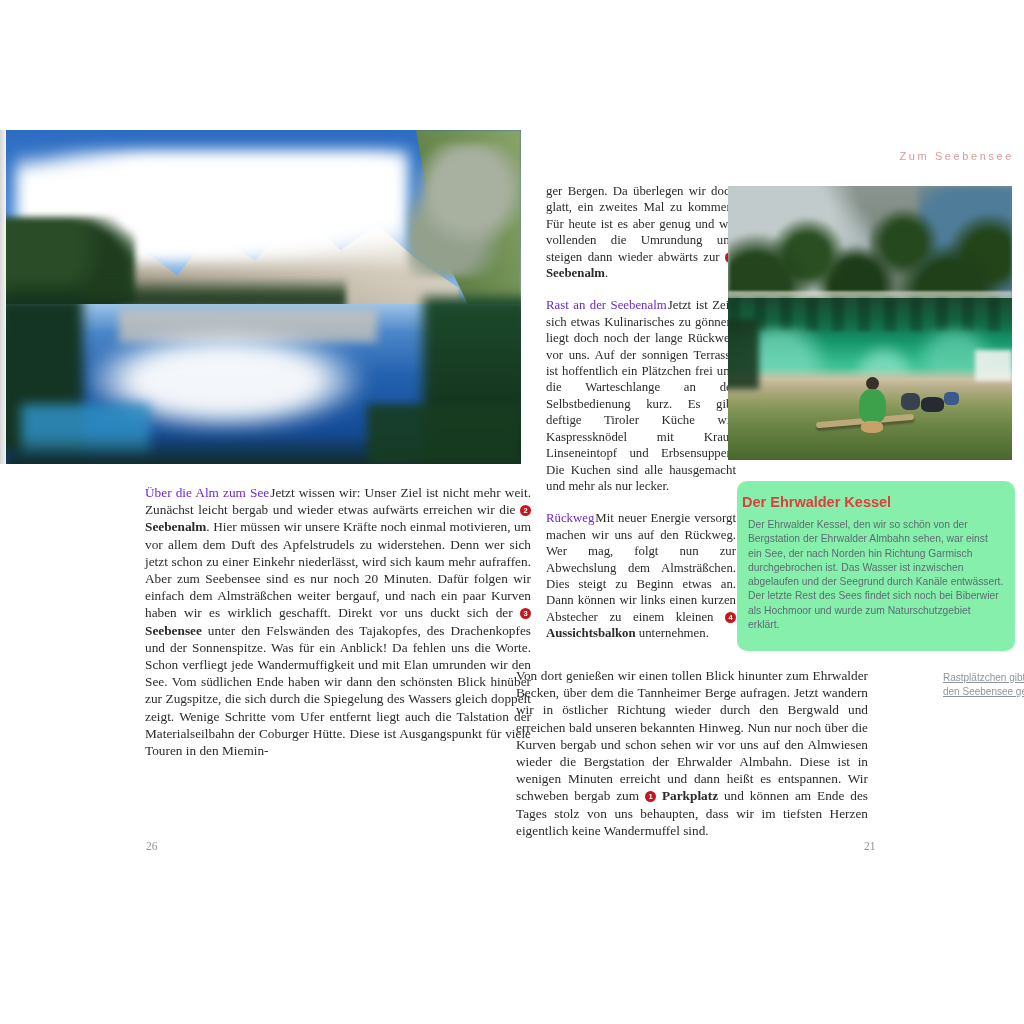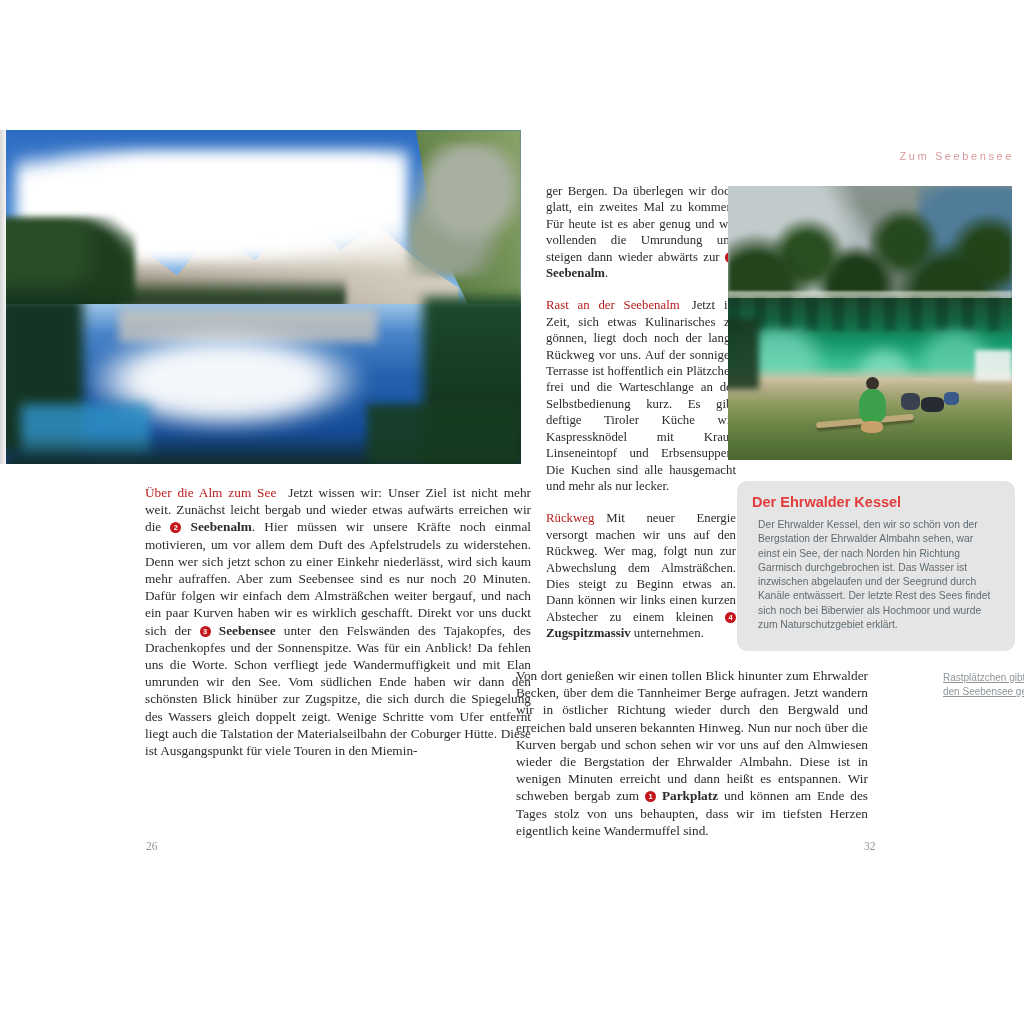--- a/index.html
+++ b/index.html
@@ -7,35 +7,35 @@
           font-family:"Liberation Serif",serif;color:#2b2b2b;}
 
   
   .running-head{position:absolute;right:10px;top:150px;font-family:"Liberation Sans",sans-serif;
                 font-size:11px;letter-spacing:2.6px;color:#d99a9a;}
   .body-text{font-size:13.3px;line-height:17.2px;text-align:justify;}
   .left-text{position:absolute;left:145px;top:484px;width:386px;}
   .right-col{position:absolute;left:546px;top:183px;width:190px;font-size:12.8px;line-height:16.4px;}
   .right-full{position:absolute;left:516px;top:667px;width:352px;}
   .body-text p{margin:0 0 16px 0;}
-  .lead{color:#b91c1c;margin-right:12px;}
+  .lead{color:#6d28d9;margin-right:1px;}
   .bold{font-weight:bold;}
   .marker{display:inline-block;width:11px;height:11px;border-radius:50%;background:#c5161d;color:#fff;
           font-size:7.5px;line-height:11px;text-align:center;font-family:"Liberation Sans",sans-serif;
           font-weight:bold;vertical-align:1px;}
   .caption{font-family:"Liberation Sans",sans-serif;font-size:10px;line-height:13.5px;color:#8e959a;}
   .caption-left{position:absolute;left:8px;top:487px;width:128px;text-align:right;}
   .caption-right{position:absolute;left:943px;top:671px;width:126px;text-align:left;text-decoration:underline;}
   .pagenum{position:absolute;font-size:11.5px;color:#8d9297;}
   .pn-left{left:146px;top:840px;text-align:right;}
   .pn-right{left:864px;top:840px;}
 
   
-  .infobox{position:absolute;left:737px;top:481px;width:278px;height:170px;background:#e5e5e5;
-           border-radius:10px;box-sizing:border-box;padding:13px 15px;}
+  .infobox{position:absolute;left:737px;top:481px;width:278px;height:170px;background:#86efac;
+           border-radius:10px;box-sizing:border-box;padding:13px 5px;}
   .infobox-title{margin:0 0 8px 0;color:#e23c3c;font-family:"Liberation Sans",sans-serif;
                  font-size:14.5px;font-weight:bold;}
   .infobox-body{margin:6px;font-family:"Liberation Sans",sans-serif;font-size:10.3px;line-height:14.3px;
                 color:#5f6b72;}
 
   
   .photo{position:absolute;overflow:hidden;}
   .photo *{position:absolute;}
   .photo-left{left:6px;top:130px;width:515px;height:334px;}
   .photo-right{left:728px;top:186px;width:284px;height:274px;}
@@ -147,21 +147,21 @@
 
   <div class="body-text left-text">
     <p><span class="lead">Über die Alm zum See</span><span>Jetzt wissen wir: Unser Ziel ist nicht mehr weit. Zunächst leicht bergab und wieder etwas aufwärts erreichen wir die </span><span class="marker">2</span><span> </span><span class="bold">Seebenalm</span><span>. Hier müssen wir unsere Kräfte noch einmal motivieren, um vor allem dem Duft des Apfelstrudels zu widerstehen. Denn wer sich jetzt schon zu einer Einkehr niederlässt, wird sich kaum mehr aufraffen. Aber zum Seebensee sind es nur noch 20 Minuten. Dafür folgen wir einfach dem Almsträßchen weiter bergauf, und nach ein paar Kurven haben wir es wirklich geschafft. Direkt vor uns duckt sich der </span><span class="marker">3</span><span> </span><span class="bold">Seebensee</span><span> unter den Felswänden des Tajakopfes, des Drachenkopfes und der Sonnenspitze. Was für ein Anblick! Da fehlen uns die Worte. Schon verfliegt jede Wandermuffigkeit und mit Elan umrunden wir den See. Vom südlichen Ende haben wir dann den schönsten Blick hinüber zur Zugspitze, die sich durch die Spiegelung des Wassers gleich doppelt zeigt. Wenige Schritte vom Ufer entfernt liegt auch die Talstation der Materialseilbahn der Coburger Hütte. Diese ist Ausgangspunkt für viele Touren in den Miemin-</span></p>
   </div>
 
   <div class="pagenum pn-left">26</div>
 
   <div class="body-text right-col">
     <p><span>ger Bergen. Da überlegen wir doch glatt, ein zweites Mal zu kommen. Für heute ist es aber genug und wir vollenden die Umrundung und steigen dann wieder abwärts zur </span><span class="marker">2</span><span> </span><span class="bold">Seebenalm</span><span>.</span></p>
     <p><span class="lead">Rast an der Seebenalm</span><span>Jetzt ist Zeit, sich etwas Kulinarisches zu gönnen, liegt doch noch der lange Rückweg vor uns. Auf der sonnigen Terrasse ist hoffentlich ein Plätzchen frei und die Warteschlange an der Selbstbedienung kurz. Es gibt deftige Tiroler Küche wie Kaspressknödel mit Kraut, Linseneintopf und Erbsensuppen. Die Kuchen sind alle hausgemacht und mehr als nur lecker.</span></p>
-    <p><span class="lead">Rückweg</span><span>Mit neuer Energie versorgt machen wir uns auf den Rückweg. Wer mag, folgt nun zur Abwechslung dem Almsträßchen. Dies steigt zu Beginn etwas an. Dann können wir links einen kurzen Abstecher zu einem kleinen </span><span class="marker">4</span><span> </span><span class="bold">Zugspitzmassiv</span><span> unternehmen.</span></p>
+    <p><span class="lead">Rückweg</span><span>Mit neuer Energie versorgt machen wir uns auf den Rückweg. Wer mag, folgt nun zur Abwechslung dem Almsträßchen. Dies steigt zu Beginn etwas an. Dann können wir links einen kurzen Abstecher zu einem kleinen </span><span class="marker">4</span><span> </span><span class="bold">Aussichtsbalkon</span><span> unternehmen.</span></p>
   </div>
 
   <div class="photo photo-right">
     <div class="rp-top"></div>
     <div class="rp-rock-left"></div>
     <div class="rp-rock-right"></div>
     <div class="rp-trees"></div>
     <div class="rp-farshore"></div>
     <div class="rp-water"></div>
     <div class="rp-water-refl"></div>
@@ -183,15 +183,15 @@
     <h3 class="infobox-title">Der Ehrwalder Kessel</h3>
     <p class="infobox-body">Der Ehrwalder Kessel, den wir so schön von der Bergstation der Ehrwalder Almbahn sehen, war einst ein See, der nach Norden hin Richtung Garmisch durchgebrochen ist. Das Wasser ist inzwischen abgelaufen und der Seegrund durch Kanäle entwässert. Der letzte Rest des Sees findet sich noch bei Biberwier als Hochmoor und wurde zum Naturschutzgebiet erklärt.</p>
   </div>
 
   <div class="caption caption-right">Rastplätzchen gibt es um den Seebensee genügend.</div>
 
   <div class="body-text right-full">
     <p><span>Von dort genießen wir einen tollen Blick hinunter zum Ehrwalder Becken, über dem die Tannheimer Berge aufragen. Jetzt wandern wir in östlicher Richtung wieder durch den Bergwald und erreichen bald unseren bekannten Hinweg. Nun nur noch über die Kurven bergab und schon sehen wir vor uns auf den Almwiesen wieder die Bergstation der Ehrwalder Almbahn. Diese ist in wenigen Minuten erreicht und dann heißt es entspannen. Wir schweben bergab zum </span><span class="marker">1</span><span> </span><span class="bold">Parkplatz</span><span> und können am Ende des Tages stolz von uns behaupten, dass wir im tiefsten Herzen eigentlich keine Wandermuffel sind.</span></p>
   </div>
 
-  <div class="pagenum pn-right">32</div>
+  <div class="pagenum pn-right">21</div>
 
 </div>
 
 </body></html>

